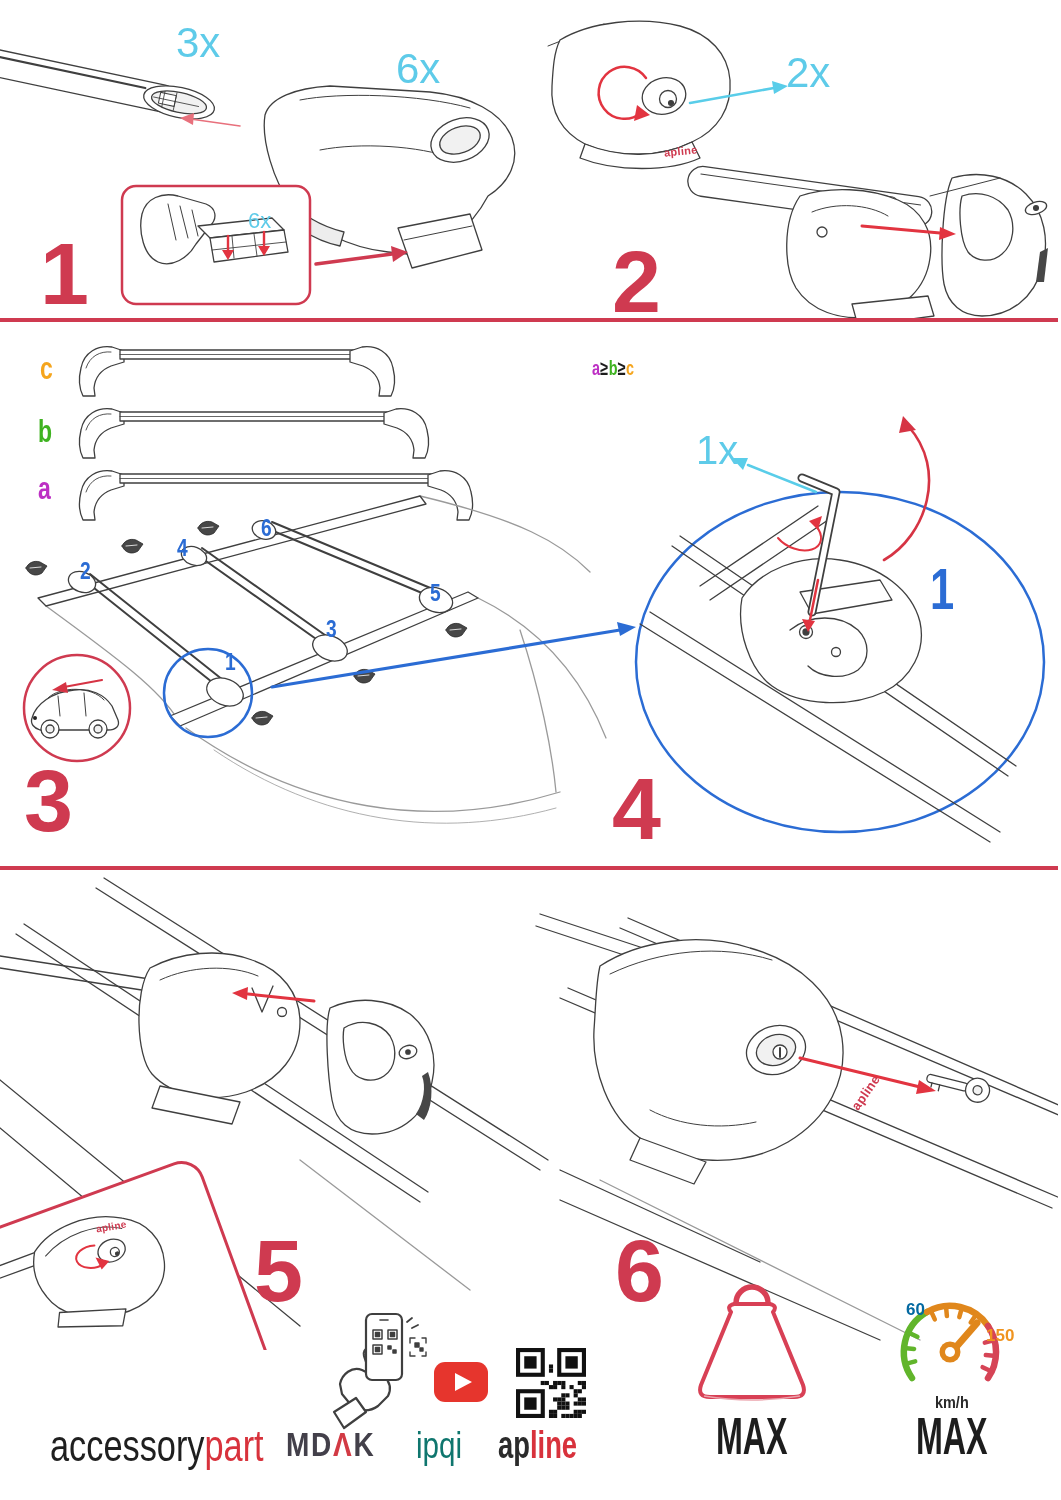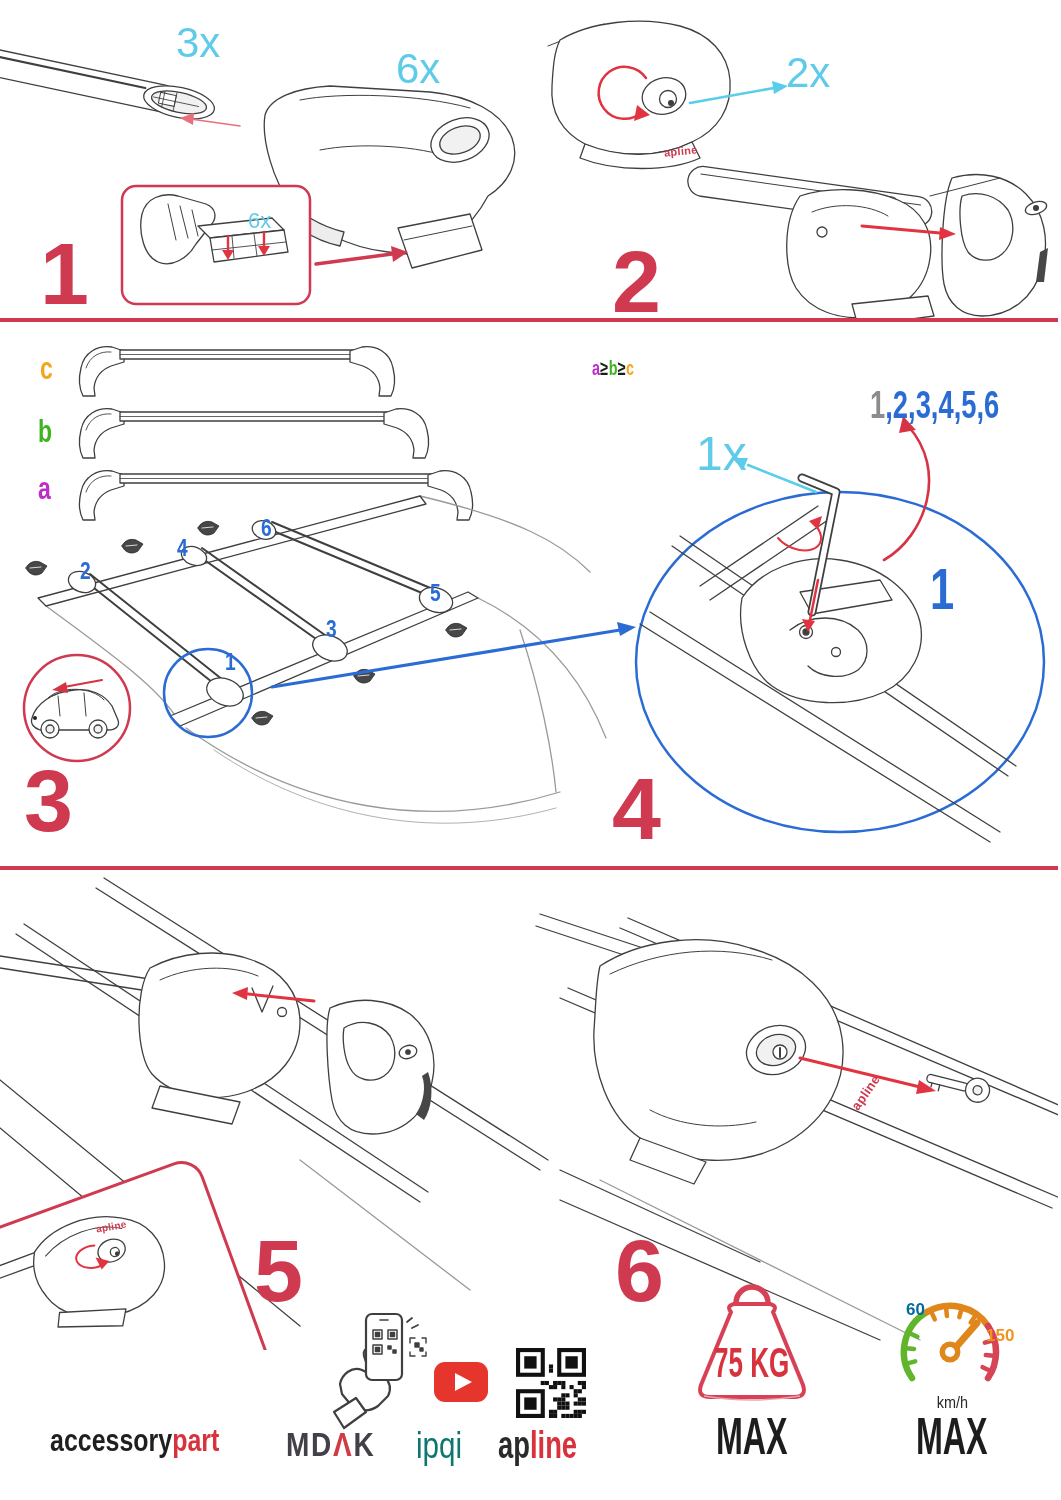--- a/index.html
+++ b/index.html
@@ -8,21 +8,21 @@
   .abs{position:absolute;}
   .t{white-space:nowrap;line-height:1;}
   .cond{transform:scaleX(.72);transform-origin:0 0;display:inline-block;}
   .stepnum{font-size:88px;font-weight:600;color:#cf3a50;transform:scaleX(.68);transform-origin:0 0;}
   .qty{font-size:42px;font-weight:500;color:#5ecbe9;transform:scaleX(.62);transform-origin:0 0;}
   .qty-sm{font-size:22px;font-weight:500;color:#5ecbe9;transform:scaleX(.65);transform-origin:0 0;}
   .posnum{font-size:24px;font-weight:700;color:#2b6cd4;transform:scaleX(.8);transform-origin:0 0;}
   .divider{left:0;width:1061px;height:4px;background:#cf3a50;}
   .brand-mini{font-size:11px;font-weight:700;color:#cf3a50;letter-spacing:.3px;}
   svg{display:block;overflow:hidden;}
-  .ctr{text-align:center;}
+  .ctr{text-align:center;font-weight:bold;}
   .ctr .cond{transform-origin:center top;}
 </style>
 </head>
 <body>
 
 <div class="page">
 
   <svg class="abs" style="left:0;top:0" width="1061" height="318" viewBox="0 0 1061 318">
     <g stroke="#3f3f3f" stroke-width="1.3" fill="#fff" stroke-linejoin="round" stroke-linecap="round">
 
@@ -275,26 +275,21 @@
   <div class="abs t posnum" style="left:225px;top:650px">1</div>
   <div class="abs t posnum" style="left:326px;top:617px">3</div>
   <div class="abs t posnum" style="left:430px;top:581px">5</div>
   <div class="abs t" style="left:24px;top:757px"><span class="stepnum">3</span></div>
 
   <div class="abs t" style="left:592px;top:358px;font-size:20px;font-weight:700">
     <span class="cond" style="letter-spacing:.5px">
       <span style="color:#bd2fc4">a</span><span style="color:#1c1c1c">≥</span><span style="color:#3fb321">b</span><span style="color:#1c1c1c">≥</span><span style="color:#f5a51d">c</span>
     </span>
   </div>
-  <div class="abs t" style="left:870px;top:386px;font-size:38px;font-weight:700">
-    <span style="transform:scaleX(.72);transform-origin:0 0;display:inline-block">
-      <span style="color:#8c8c8c">1</span><span style="color:#2b6cd4">,2,3,4,5,6</span>
-    </span>
-  </div>
-  <div class="abs t" style="left:696px;top:430px"><span class="qty" style="font-size:48px">1x</span></div>
+  <div class="abs t" style="left:696px;top:430px"><span class="qty" style="font-size:40px">1x</span></div>
   <div class="abs t" style="left:930px;top:560px;font-size:58px;font-weight:700;color:#2b6cd4"><span class="cond" style="transform:scaleX(.75)">1</span></div>
   <div class="abs t" style="left:612px;top:765px"><span class="stepnum">4</span></div>
 
   <div class="abs divider" style="top:866px"></div>
 
   <svg class="abs" style="left:0;top:870px" width="1061" height="480" viewBox="0 0 1061 480">
     <g stroke="#3f3f3f" stroke-width="1.3" fill="#fff" stroke-linejoin="round" stroke-linecap="round">
 
       <line x1="16" y1="64" x2="420" y2="332"></line>
         <line x1="24" y1="54" x2="428" y2="322"></line>
@@ -378,21 +373,21 @@
         <circle cx="52" cy="12" r="4.5" fill="#f1f1f1"></circle>
       </g>
     </g>
   </svg>
 
   <div class="abs t" style="left:254px;top:1227px"><span class="stepnum">5</span></div>
   <div class="abs t" style="left:615px;top:1227px"><span class="stepnum">6</span></div>
   <div class="abs t brand-mini" style="left:96px;top:1222px;transform:rotate(-10deg);font-size:10px">apline</div>
   <div class="abs t brand-mini" style="left:846px;top:1086px;transform:rotate(-55deg);font-size:13px">apline</div>
 
-  <div class="abs t" style="left:50px;top:1424px;font-size:32px;font-weight:700">
+  <div class="abs t" style="left:50px;top:1424px;font-size:44px;font-weight:400">
     <span class="cond" style="transform:scaleX(.78)">
       <span style="color:#1f1f1f">accessory</span><span style="color:#d8323c">part</span>
     </span>
   </div>
 
   <svg class="abs" style="left:332px;top:1310px" width="100" height="120" viewBox="0 0 100 120">
     <g stroke="#3f3f3f" stroke-width="2.2" fill="#fff" stroke-linecap="round" stroke-linejoin="round">
       <path d="M8,74 C10,64 20,56 30,60 L38,64 L32,46 C30,38 40,34 44,42 L50,58 L52,66 C58,72 60,78 56,86 L46,96 C38,102 26,102 19,95 L10,84 Z"></path>
       <polygon points="2,102 24,88 34,102 12,118"></polygon>
       <rect x="34" y="4" width="36" height="66" rx="6"></rect>
@@ -496,23 +491,20 @@
     <span class="cond" style="transform:scaleX(.72)">
       <span style="color:#2b2b2b">ap</span><span style="color:#d8323c">line</span>
     </span>
   </div>
 
   <svg class="abs" style="left:676px;top:1282px" width="152" height="140" viewBox="0 0 152 140">
     <circle cx="76" cy="21" r="16" fill="none" stroke="#d84055" stroke-width="5.5"></circle>
     <path d="M55,30 Q50,24 58,22 L94,22 Q102,24 97,30 L127,103 Q131,115 118,115 L34,115 Q21,115 25,103 Z" fill="#fff" stroke="#d84055" stroke-width="4" stroke-linejoin="round"></path>
     <path d="M28,114 Q76,122 124,114" fill="none" stroke="#eba4ad" stroke-width="1.5"></path>
   </svg>
-  <div class="abs t ctr" style="left:676px;top:1342px;width:152px;font-size:42px;font-weight:600;color:#d8323c">
-    <span class="cond" style="transform:scaleX(.62)">75 KG</span>
-  </div>
   <div class="abs t ctr" style="left:676px;top:1410px;width:152px;font-size:52px;font-weight:600;color:#1d1d1d">
     <span class="cond" style="transform:scaleX(.62)">MAX</span>
   </div>
 
   <svg class="abs" style="left:890px;top:1288px" width="124" height="124" viewBox="0 0 124 124">
     <g fill="none" stroke-linecap="round">
       <path d="M22,90 A46,46 0 0 1 37,24" stroke="#61b52b" stroke-width="6.5"></path>
       <path d="M37,24 A46,46 0 0 1 98,38" stroke="#e0871c" stroke-width="6.5"></path>
       <path d="M98,38 A46,46 0 0 1 98,90" stroke="#d64456" stroke-width="6.5"></path>
       <g stroke-width="4.5">

